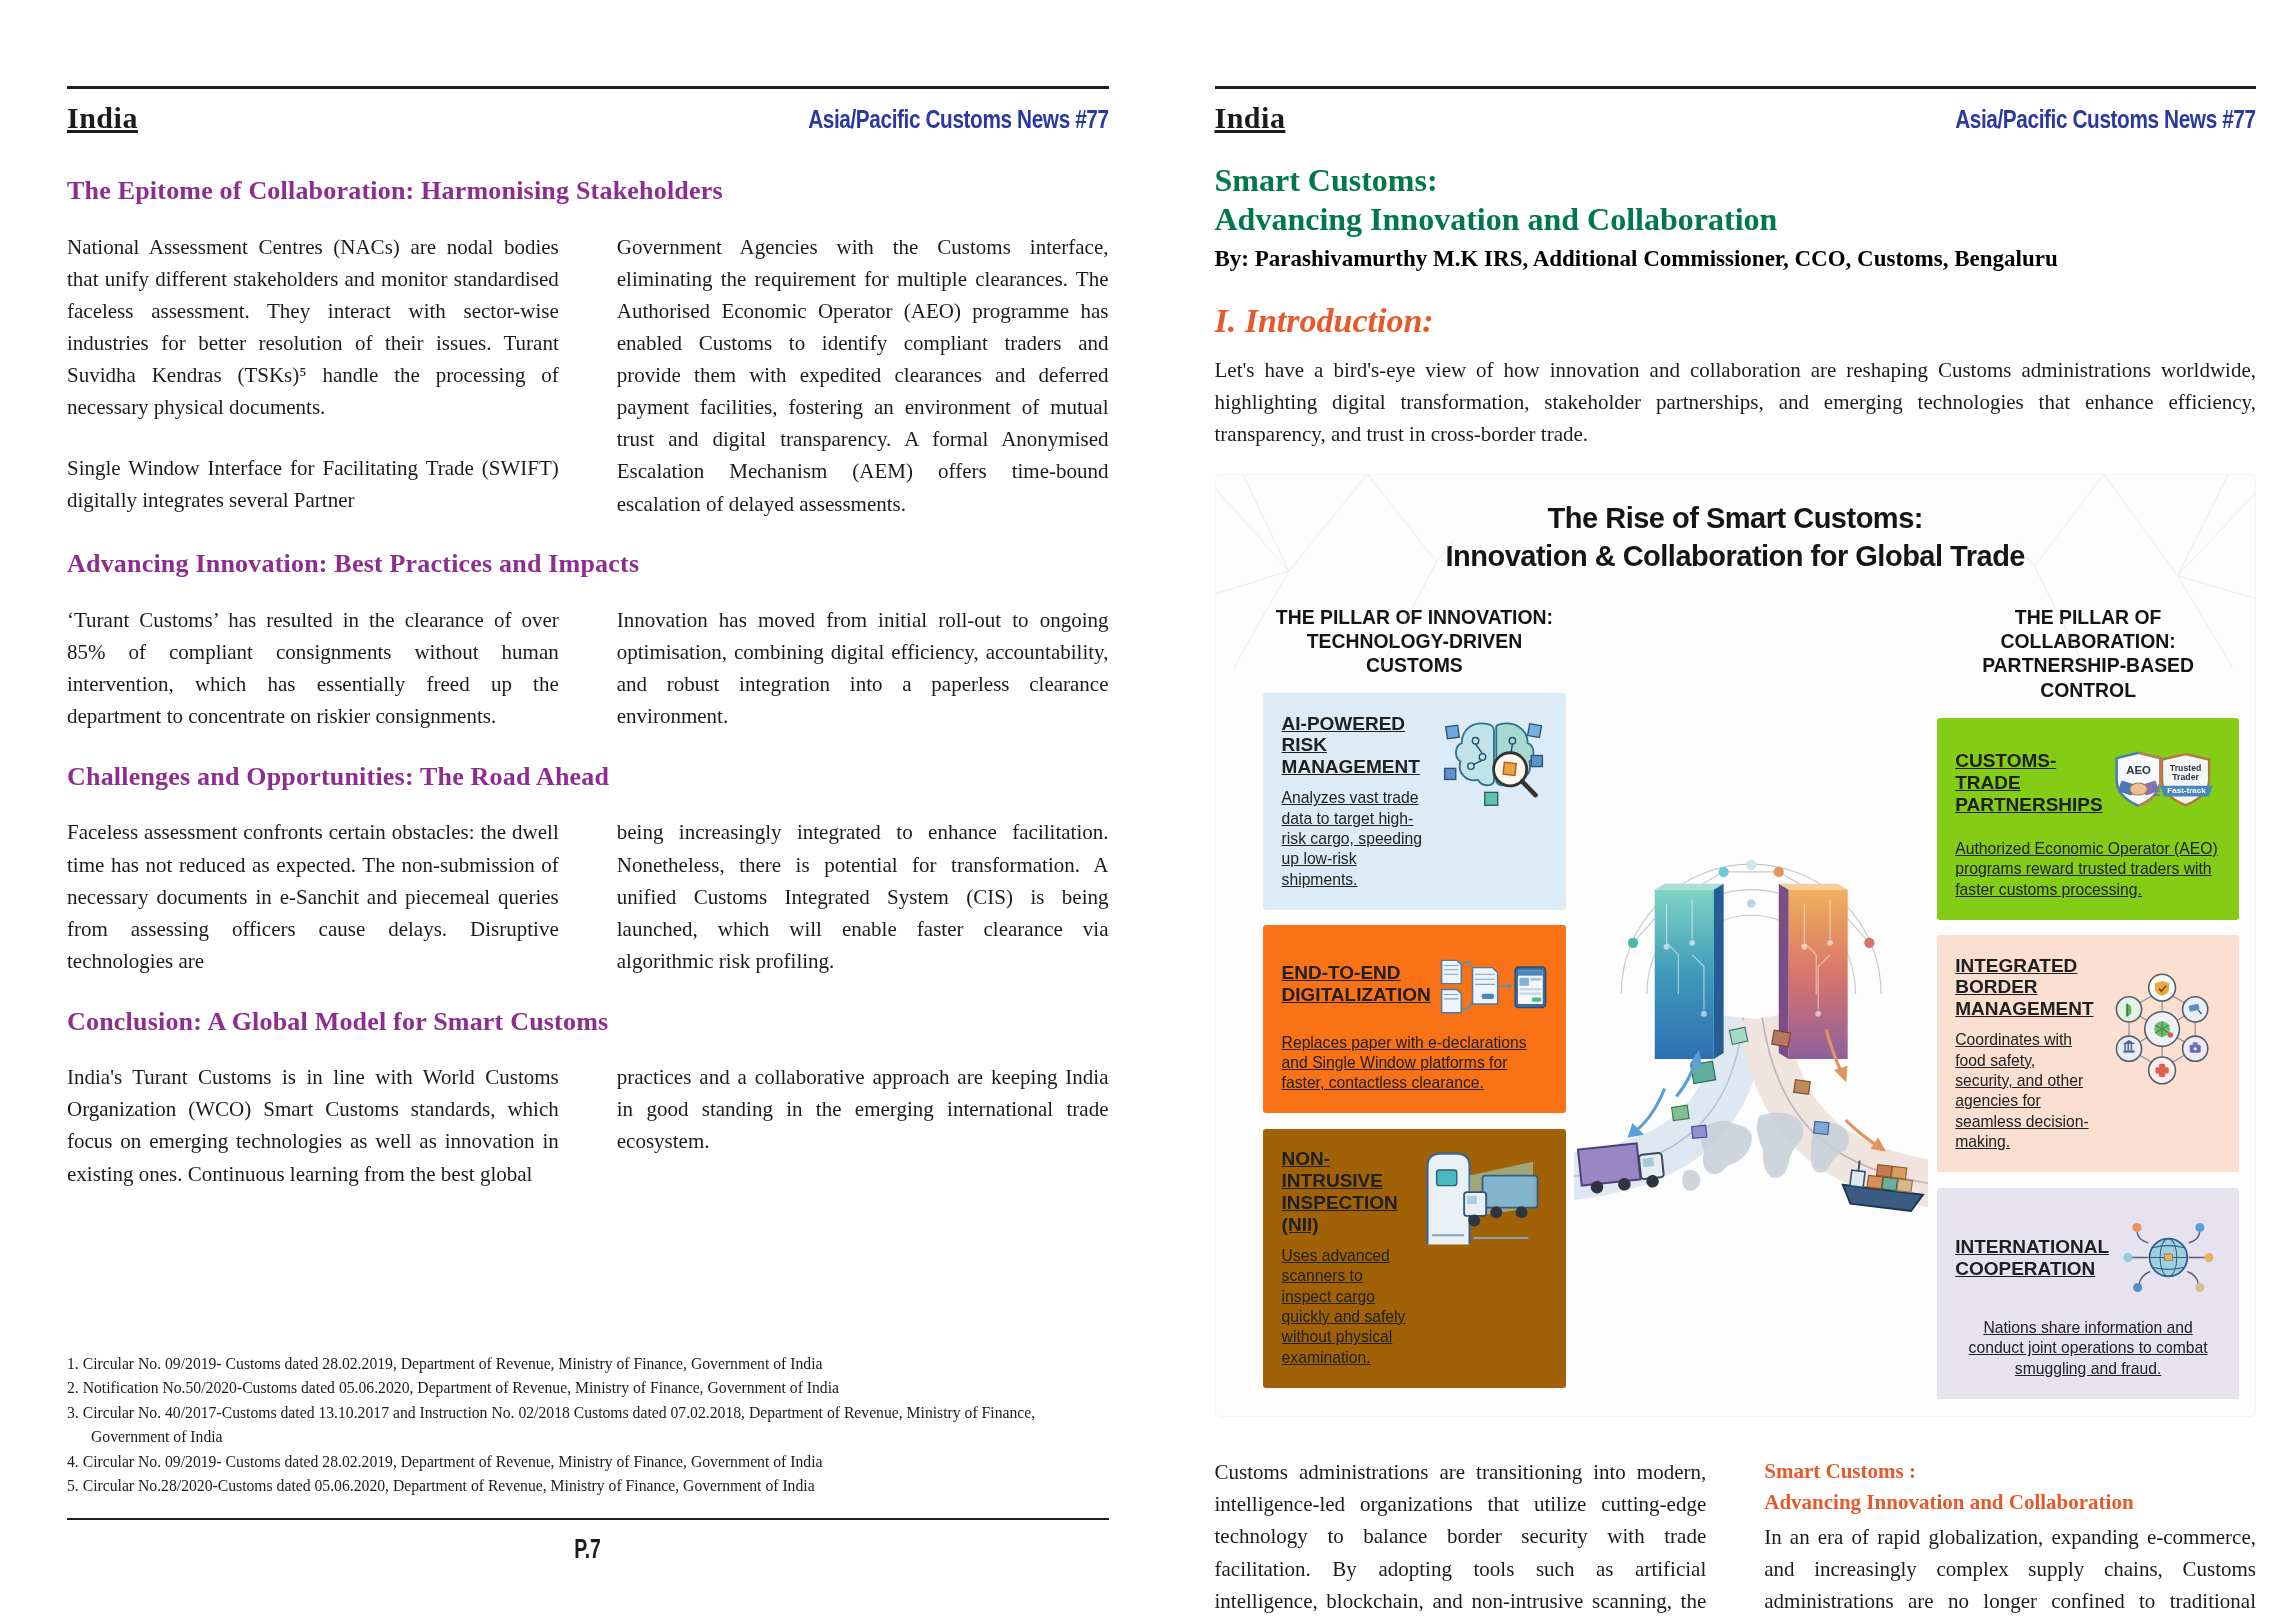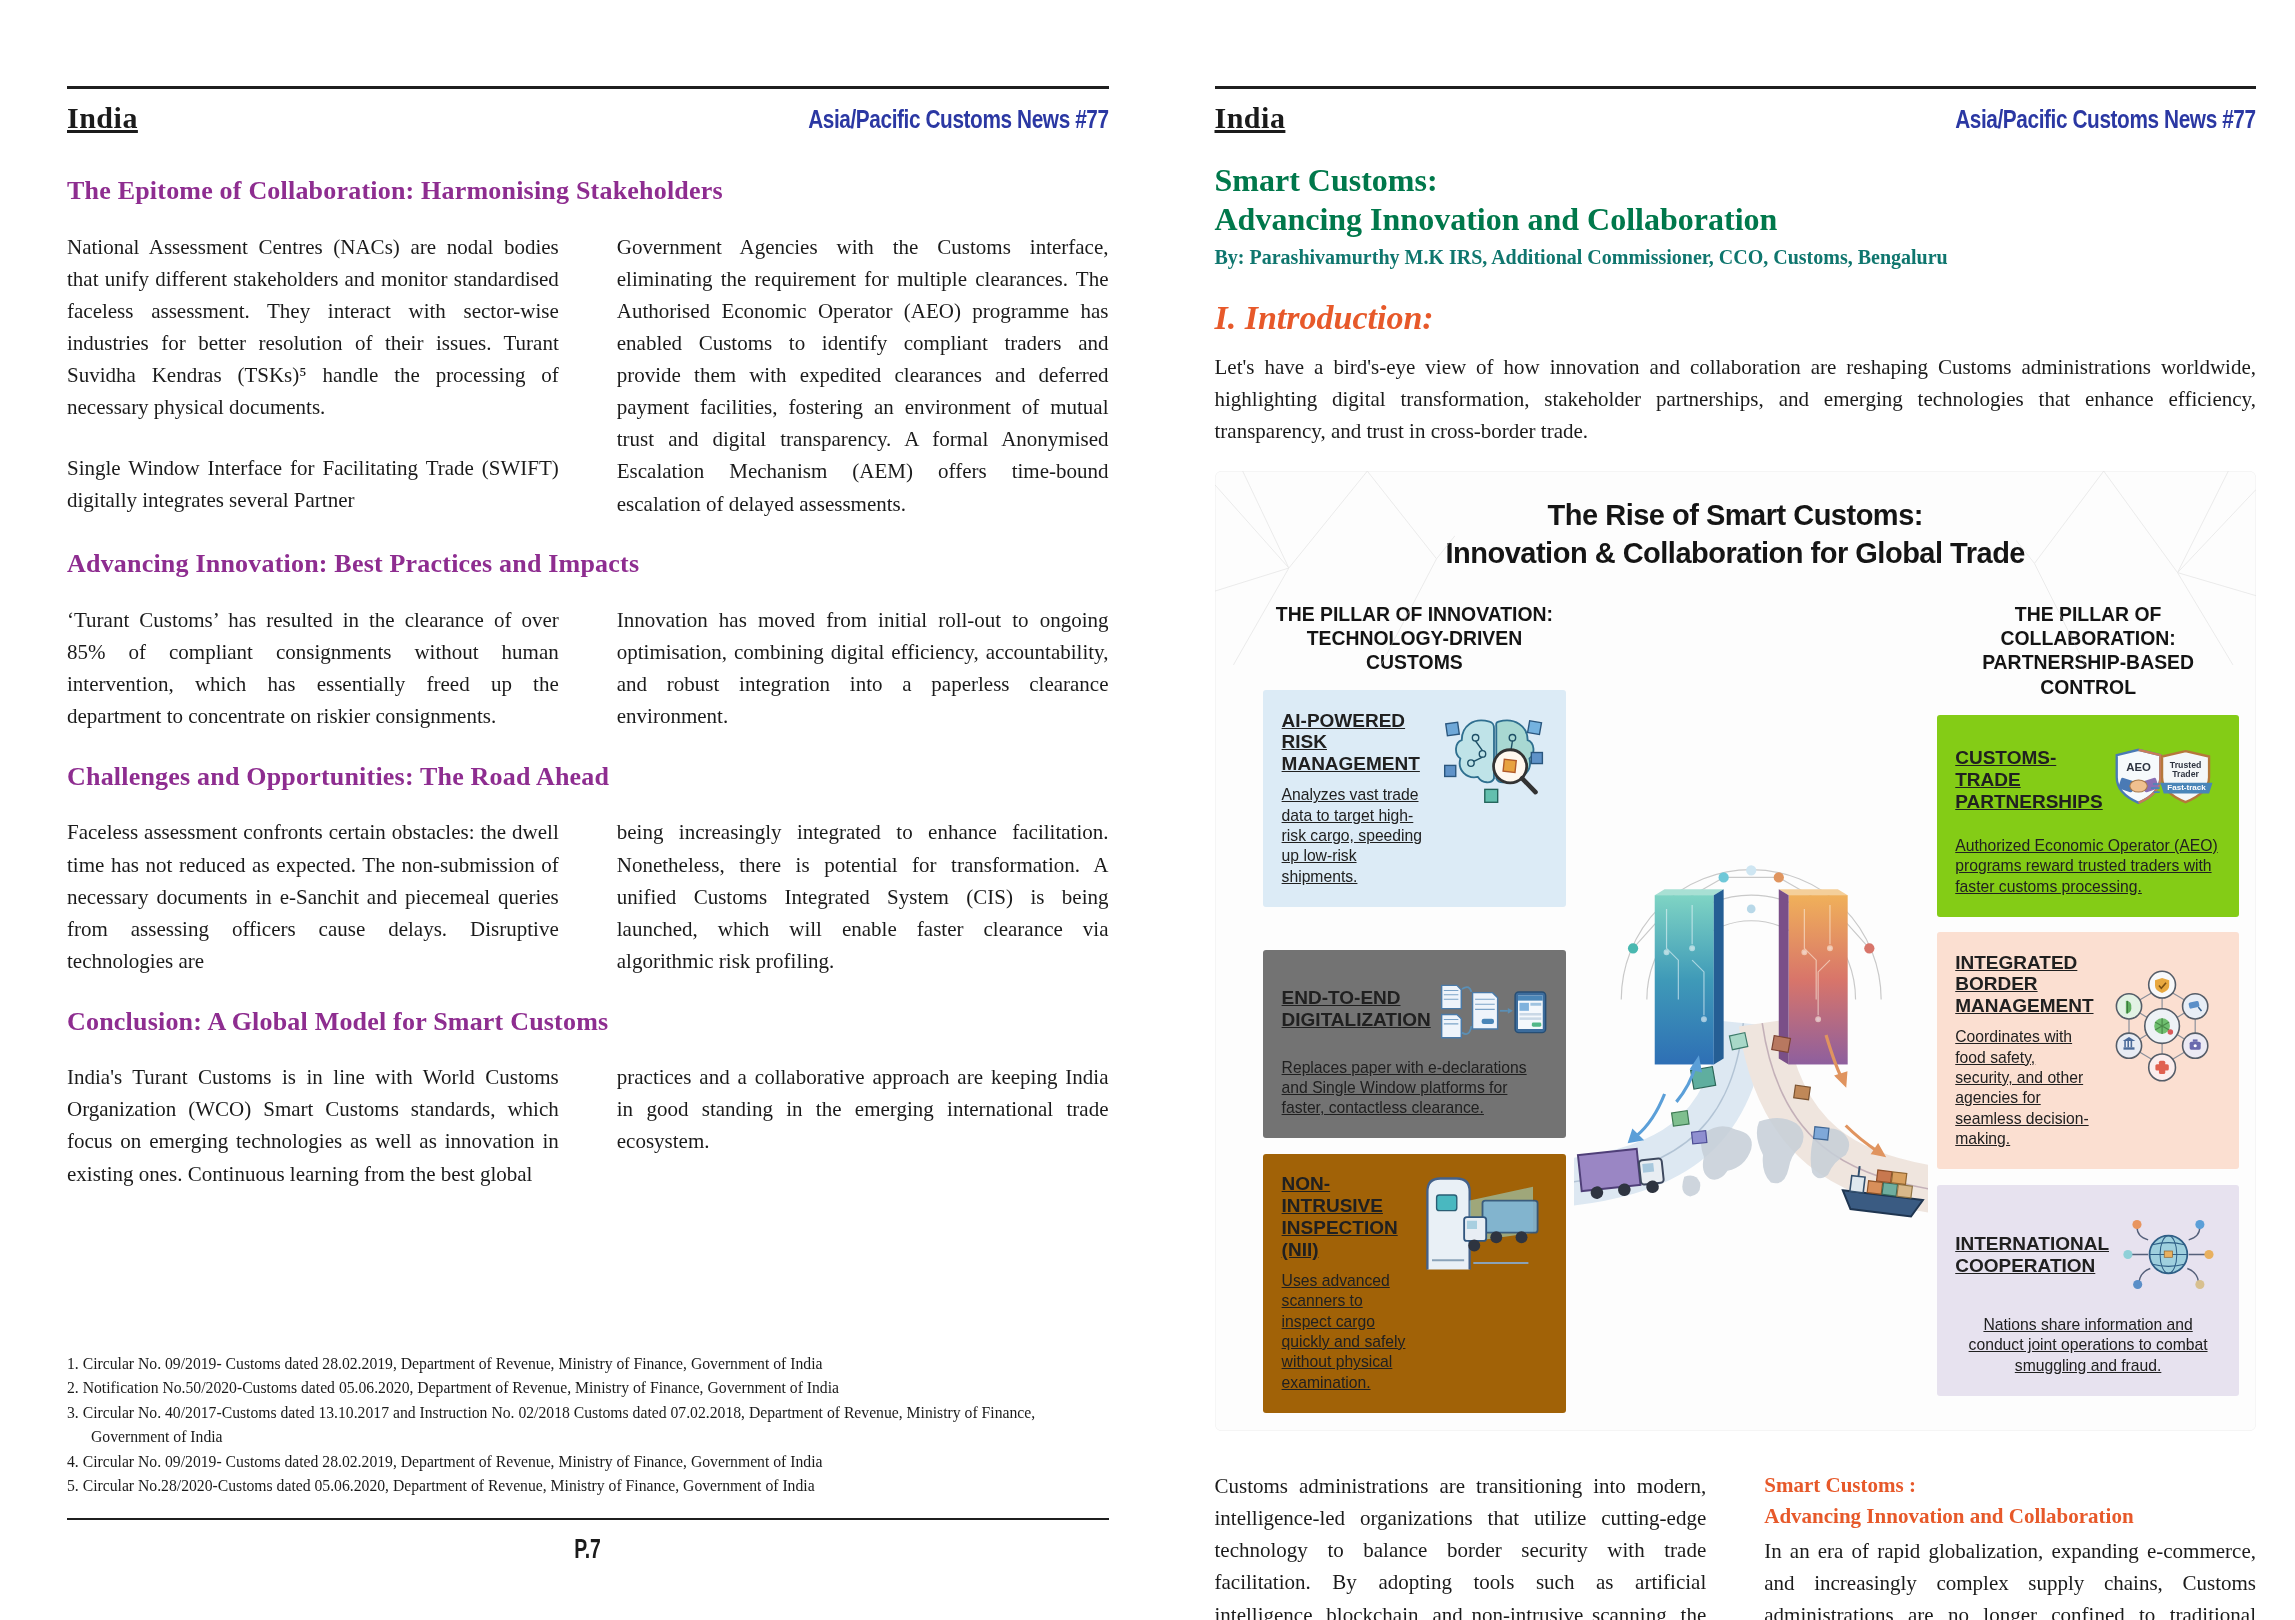--- a/index.html
+++ b/index.html
@@ -19,41 +19,41 @@
   .body-text p:first-child { margin-top:20px; }
   .gap-para { margin-top:29px !important; }
   .footnotes { margin-top:auto; font-size:15.7px; line-height:1.56; }
   .footnotes div { padding-left:24px; text-indent:-24px; }
   .rule-bottom { border-top:2.8px solid #1f1f1f; margin-top:19.4px; }
   .page-number { text-align:center; margin-top:14px; font-family:"Liberation Sans","DejaVu Sans",sans-serif; font-weight:bold; font-size:27px; }
   .page-number span { display:inline-block; transform:scaleX(.72); }
 
   
   .green-title { color:#00784b; font-weight:bold; font-size:32px; line-height:1.22; margin-top:26px; }
-  .byline { color:#0f766e; font-weight:bold; font-size:20px; margin-top:6.5px; }
+  .byline { color:#000000; font-weight:bold; font-size:23px; margin-top:6.5px; }
   .intro-head { color:#e7592a; font-weight:bold; font-size:34px; margin-top:30px;font-style:italic; }
   .intro-text { font-size:21px; line-height:1.53; text-align:justify; margin-top:14px; }
 
   
   .infographic { position:relative; margin-top:24px; background:#fdfdfd; border-radius:6.5px; overflow:hidden;
                  font-family:"Liberation Sans","DejaVu Sans",sans-serif; padding:26px 16.6px 18.5px; box-shadow:0 0 0 0.5px #eee inset; }
   .ig-title { text-align:center; font-weight:bold; color:#151515; font-size:29px; line-height:1.3; letter-spacing:-0.5px; }
   .ig-grid { display:flex; margin-top:29.5px; gap:8.3px;padding-left:32px; }
   .ig-side { width:31%; display:flex; flex-direction:column; gap:15.7px; }
   .ig-center { width:38%; position:relative; }
   .ig-pillar-head { text-align:center; font-weight:bold; font-size:19.4px; line-height:1.25; color:#141414; min-height:54px; }
   .card { border-radius:3px; padding:19.4px 18.5px; color:#202020;text-decoration:underline; }
   .card .ctitle { font-weight:bold; font-size:19px; line-height:1.15; }
   .card .cbody { font-size:15.7px; line-height:1.3; margin-top:10px; }
   .card-split { display:flex; gap:9.2px; align-items:flex-start; }
   .card-split .ctext { flex:1; }
   .card-head { display:flex; gap:7.4px; align-items:center; }
   .card-head .ctitle { flex:1; }
   .c-blue { background:#dcebf6; }
-  .c-green { background:#737373;margin-top:28px; }
+  .c-green { background:#f97316; }
   .c-gray { background:#a16207; }
   .c-cream { background:#84cc16; }
   .c-pink { background:#fbdfd1; }
   .c-lav { background:#e7e2ef; }
   .corner-deco { position:absolute; top:0; opacity:.55; }
   .corner-deco.left { left:0; }
   .corner-deco.right { right:0; }
 
   
   .bottom-cols { display:flex; gap:58px; margin-top:39px; }

